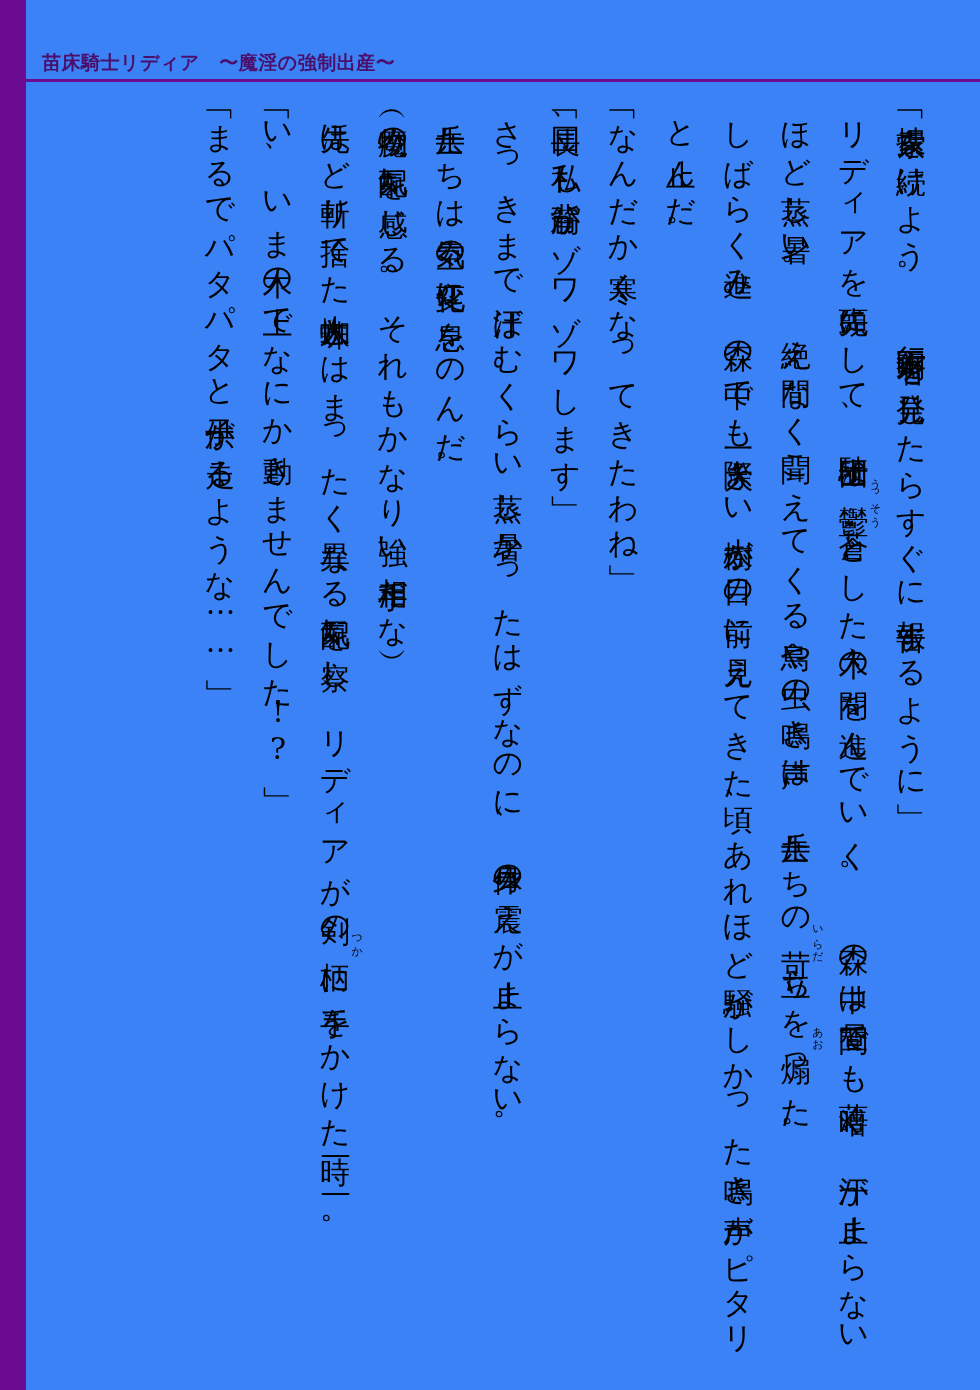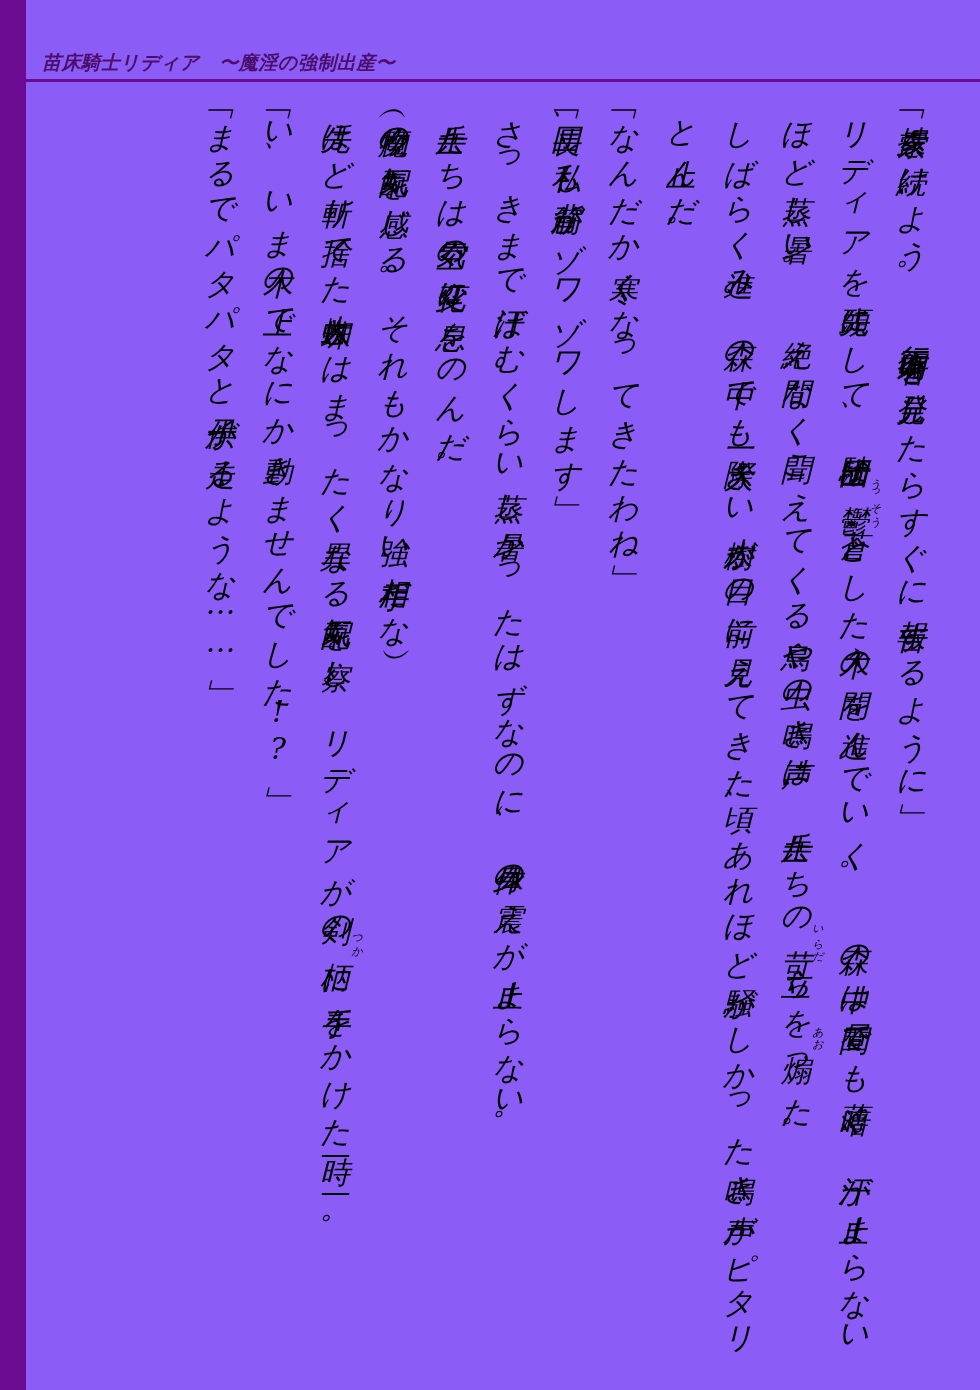--- a/index.html
+++ b/index.html
@@ -13,22 +13,21 @@
     font-family: "Liberation Serif", "DejaVu Serif", serif;
     color: #000000;
     overflow: hidden;
     position: relative;
   }
 
   
   .page {
     position: absolute;
     inset: 0;
-    background: #8b5cf6;
-    font-style: italic;
+    background: #3b82f6;
   }
 
   
   .left-bar {
     position: absolute;
     left: 0;
     top: 0;
     width: 26px;
     height: 1390px;
     background: #6b0b91;

